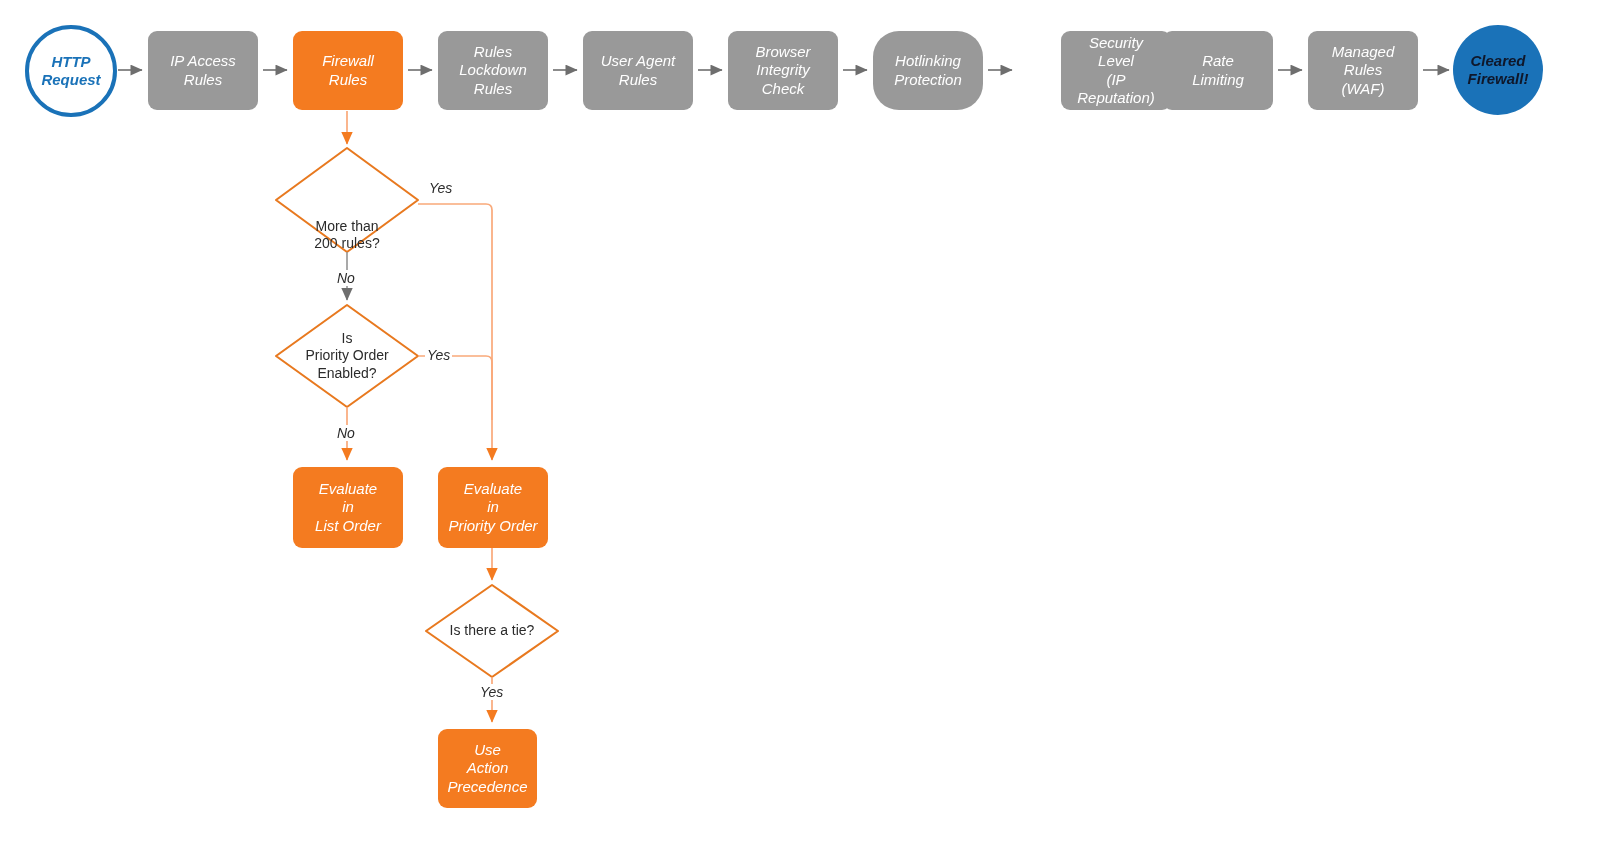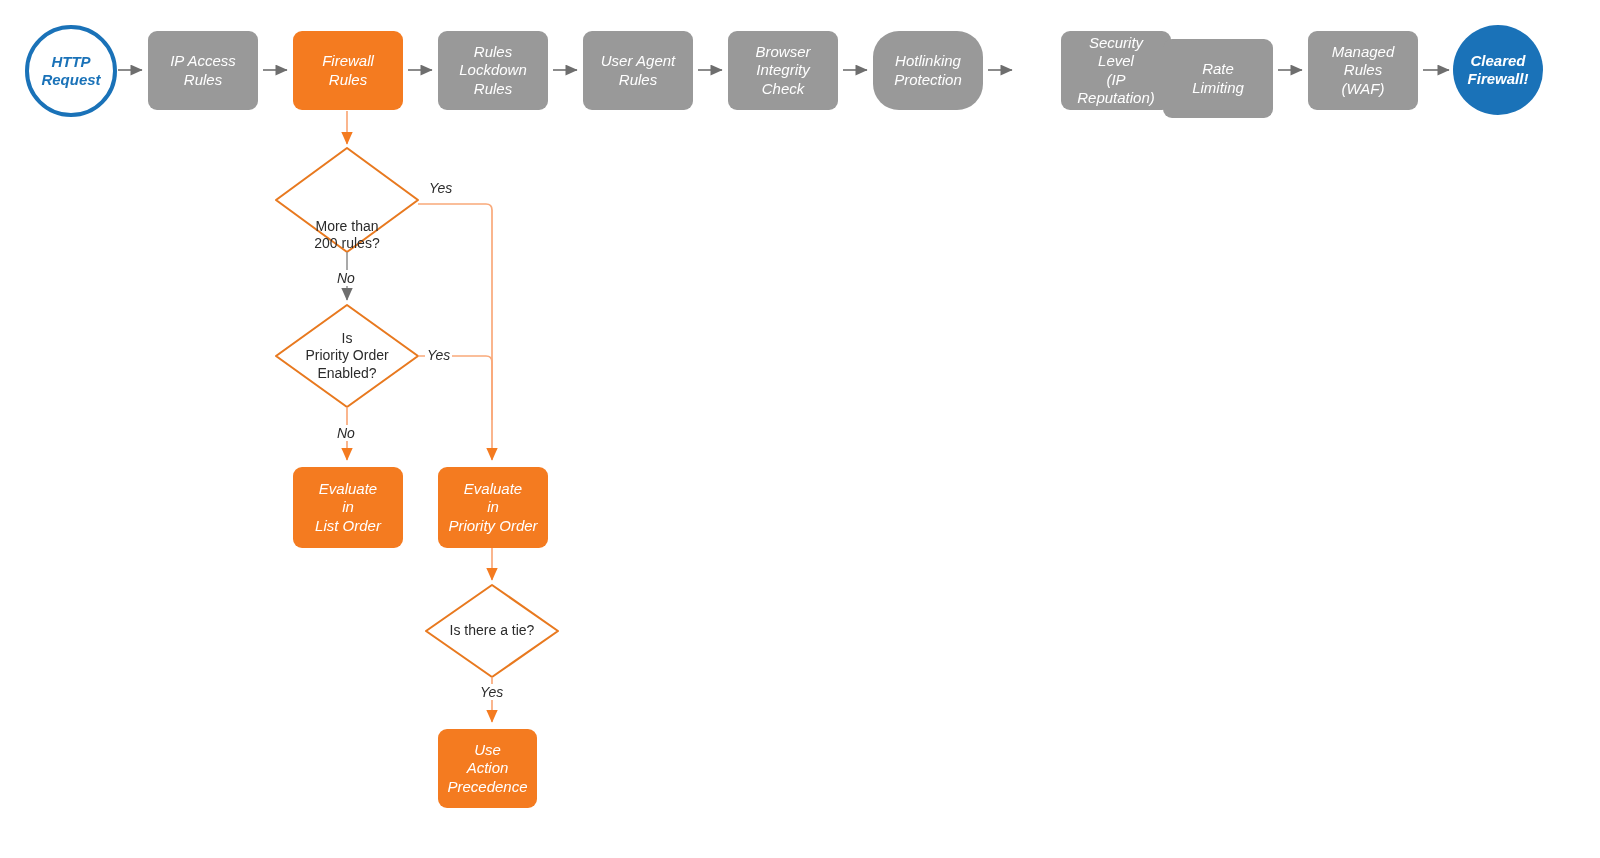--- a/index.html
+++ b/index.html
@@ -57,21 +57,21 @@
     font-size: 15px;
     line-height: 1.2;
   }
   .circle.outline {
     background: #ffffff;
     border: 4px solid #1A72B8;
     color: #1A72B8;
   }
   .circle.filled {
     background: #1A72B8;
-    color: #ffffff;
+    color: #0f172a;
   }
 
   
   .diamond {
     color: #2b2b2b;
     font-size: 14px;
     font-style: normal;
     background: transparent;
   }
   .diamond .dtext { position: relative; z-index: 2; }
@@ -195,21 +195,21 @@
   </div>
 
   <div class="node box gray" style="left:1018px; top:31px; width:110px; height:79px;margin-left:43px;">
     <div>
       <div>Security</div>
       <div>Level</div>
       <div>(IP Reputation)</div>
     </div>
   </div>
 
-  <div class="node box gray" style="left:1163px; top:39px; width:110px; height:79px;">
+  <div class="node box gray" style="left:1163px; top:31px; width:110px; height:79px;">
     <div>
       <div>Rate</div>
       <div>Limiting</div>
     </div>
   </div>
 
   <div class="node box gray" style="left:1308px; top:31px; width:110px; height:79px;">
     <div>
       <div>Managed</div>
       <div>Rules</div>

